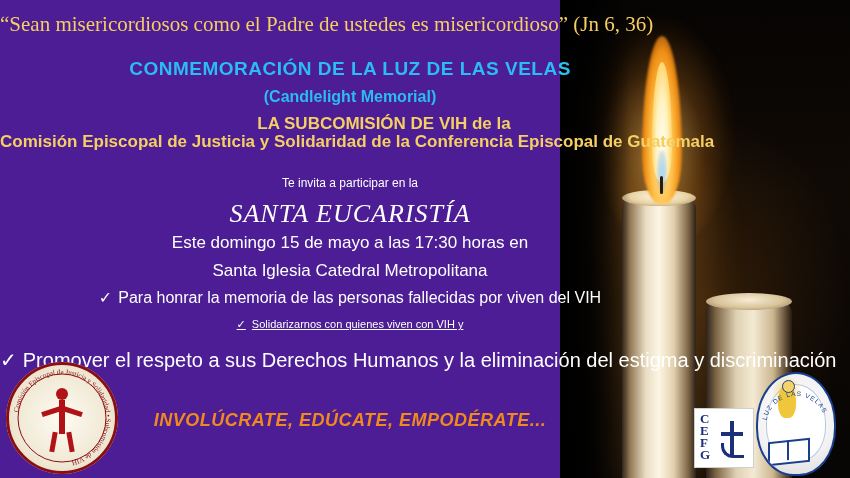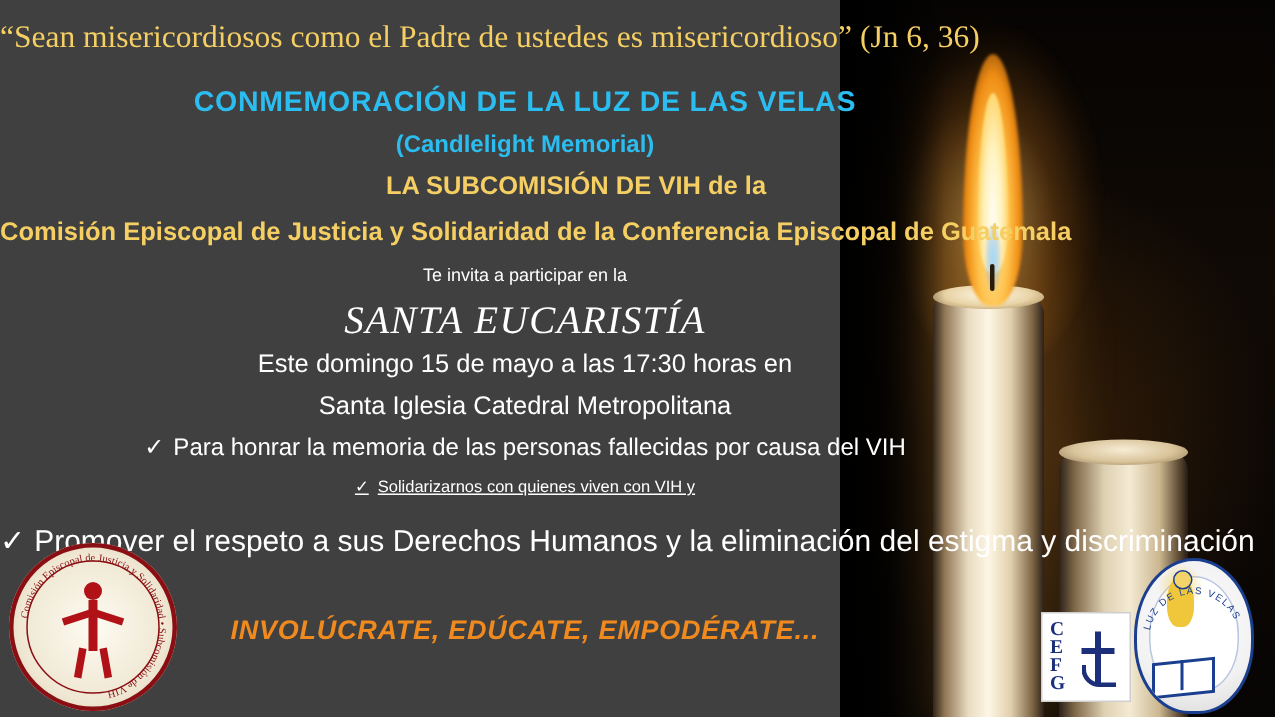--- a/index.html
+++ b/index.html
@@ -5,21 +5,21 @@
   html, body {
     margin: 0;
     padding: 0;
     background: #000;
   }
   #poster {
     position: relative;
     width: 850px;
     height: 478px;
     overflow: hidden;
-    background: #404040;
+    background: #4c1d95;
     font-family: "Liberation Serif", serif;
   }
 
   
   .photo {
     position: absolute;
     top: 0;
     right: 0;
     width: 290px;
     height: 478px;
@@ -171,21 +171,21 @@
   }
   .l-sub1 {
     top: 114px;
     font-family: "Liberation Sans", sans-serif;
     font-weight: bold;
     font-size: 17px;
     color: #f5cf63;
     padding-left: 34px;
   }
   .l-sub2 {
-    top: 145px;
+    top: 132px;
     font-family: "Liberation Sans", sans-serif;
     font-weight: bold;
     font-size: 17px;
     color: #f5cf63;
   }
   .l-invite {
     top: 176px;
     font-family: "Liberation Sans", sans-serif;
     font-size: 12px;
     color: #ffffff;
@@ -401,21 +401,21 @@
     <div class="line l-title1">CONMEMORACIÓN DE LA LUZ DE LAS VELAS</div>
     <div class="line l-title2">(Candlelight Memorial)</div>
     <div class="line l-sub1">LA SUBCOMISIÓN DE VIH de la</div>
     <div class="line l-sub2">Comisión Episcopal de Justicia y Solidaridad de la Conferencia Episcopal de Guatemala</div>
     <div class="line l-invite">Te invita a participar en la</div>
     <div class="line l-euca">SANTA EUCARISTÍA</div>
     <div class="line l-date">Este domingo 15 de mayo a las 17:30 horas en</div>
     <div class="line l-place">Santa Iglesia Catedral Metropolitana</div>
 
     <div class="line l-b1">
-      <span class="check">✓</span><span>Para honrar la memoria de las personas fallecidas por causa del VIH</span>
+      <span class="check">✓</span><span>Para honrar la memoria de las personas fallecidas por viven del VIH</span>
     </div>
     <div class="line l-b2">
       <span class="check">✓</span><span>Solidarizarnos con quienes viven con VIH y</span>
     </div>
     <div class="line l-b3">
       <span class="check">✓</span><span>Promover el respeto a sus Derechos Humanos y la eliminación del estigma y discriminación</span>
     </div>
 
     <div class="line l-call">INVOLÚCRATE, EDÚCATE, EMPODÉRATE...</div>
   </div>

